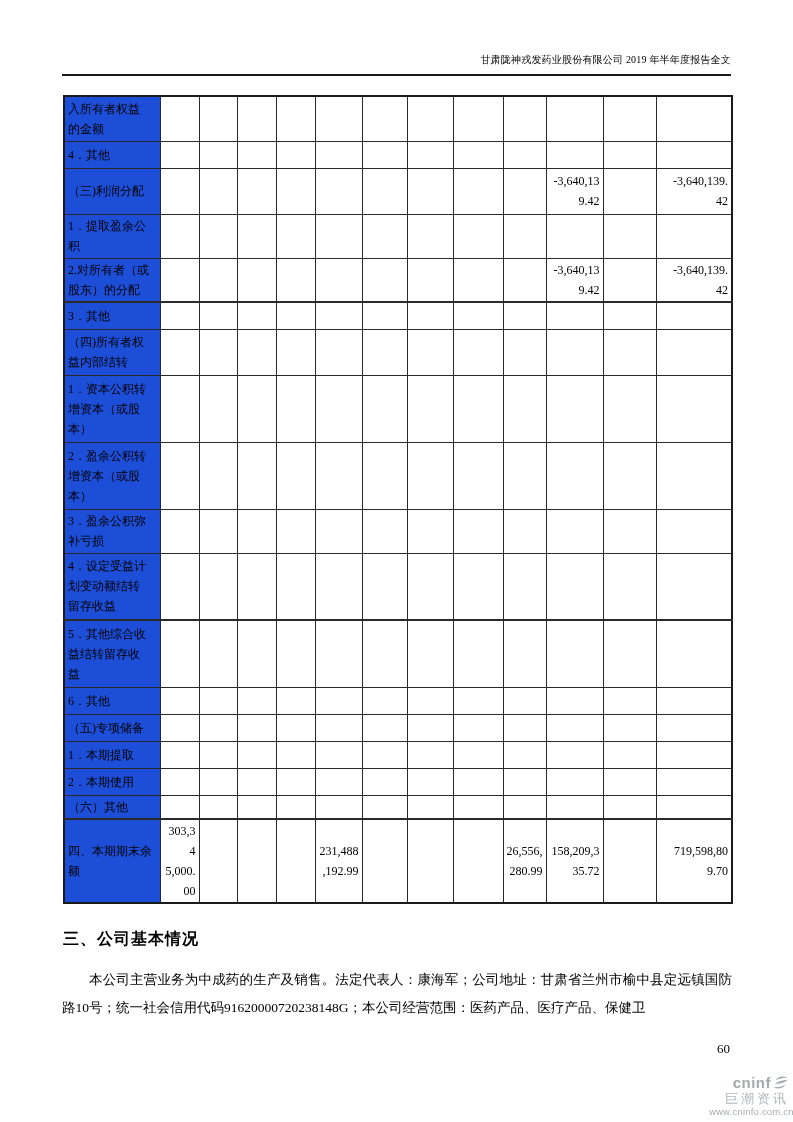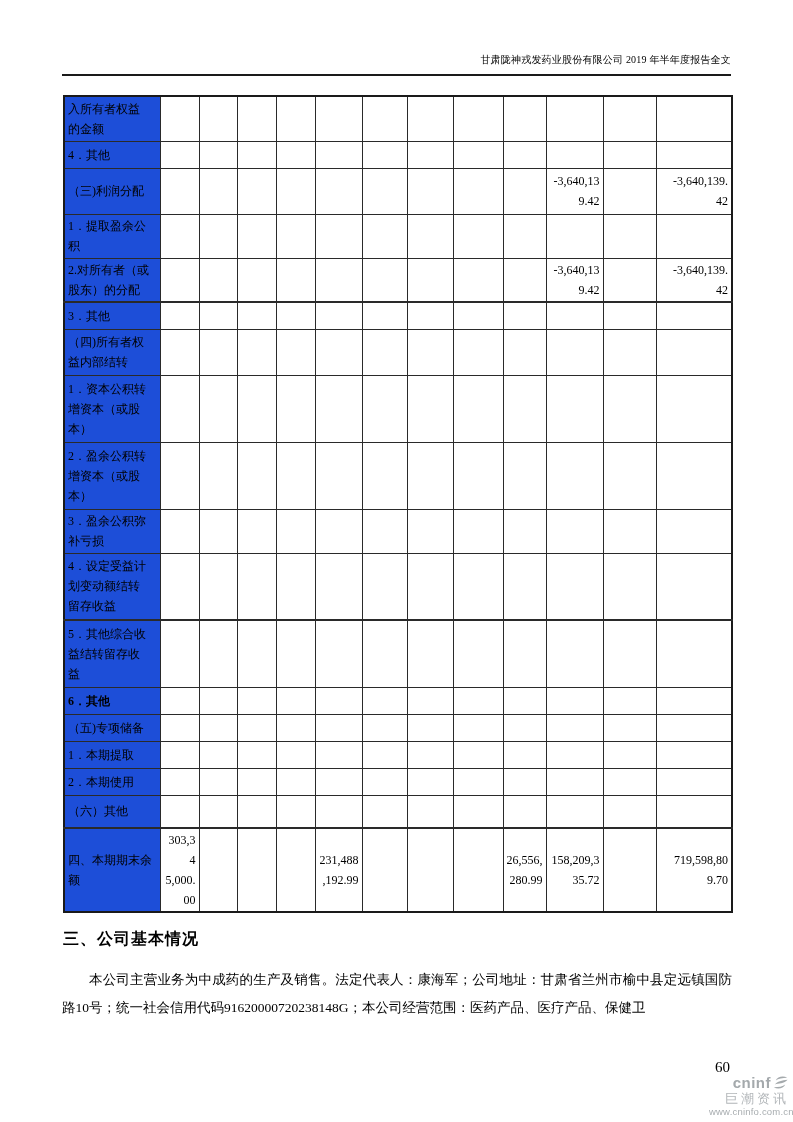--- a/index.html
+++ b/index.html
@@ -53,22 +53,21 @@
     font-weight:bold; font-size:16px; letter-spacing:1px;
   }
   .body-paragraph {
     position:absolute; top:966px; left:62px; width:670px;
     font-size:13.5px; line-height:27.5px;
     text-align:justify; text-indent:2em;
   }
   
   .page-number {
     position:absolute; top:1041px; right:63px;
-    font-size:15px;
-    margin-top:18px;
+    font-size:13px;
   }
   .cninfo-logo {
     position:absolute; top:1074px; right:4px;
     width:80px; text-align:right;
     font-family:"Liberation Sans","DejaVu Sans",sans-serif;
     color:#a8adb0; line-height:1;
   }
   .logo-row {
     display:flex; align-items:center; justify-content:flex-end; gap:1px;
   }
@@ -294,21 +293,21 @@
           <td class="val"></td>
           <td class="val"></td>
           <td class="val"></td>
           <td class="val"></td>
           <td class="val"></td>
           <td class="val"></td>
           <td class="val"></td>
           <td class="val"></td>
           <td class="val"></td>
         </tr>
-        <tr style="height: 27px; font-weight: bold;">
+        <tr style="height: 27px;">
           <td class="lbl">6．其他</td>
           <td class="val"></td>
           <td class="val"></td>
           <td class="val"></td>
           <td class="val"></td>
           <td class="val"></td>
           <td class="val"></td>
           <td class="val"></td>
           <td class="val"></td>
           <td class="val"></td>
@@ -354,21 +353,21 @@
           <td class="val"></td>
           <td class="val"></td>
           <td class="val"></td>
           <td class="val"></td>
           <td class="val"></td>
           <td class="val"></td>
           <td class="val"></td>
           <td class="val"></td>
           <td class="val"></td>
         </tr>
-        <tr style="height: 33px;">
+        <tr style="height: 23px;">
           <td class="lbl">（六）其他</td>
           <td class="val"></td>
           <td class="val"></td>
           <td class="val"></td>
           <td class="val"></td>
           <td class="val"></td>
           <td class="val"></td>
           <td class="val"></td>
           <td class="val"></td>
           <td class="val"></td>

